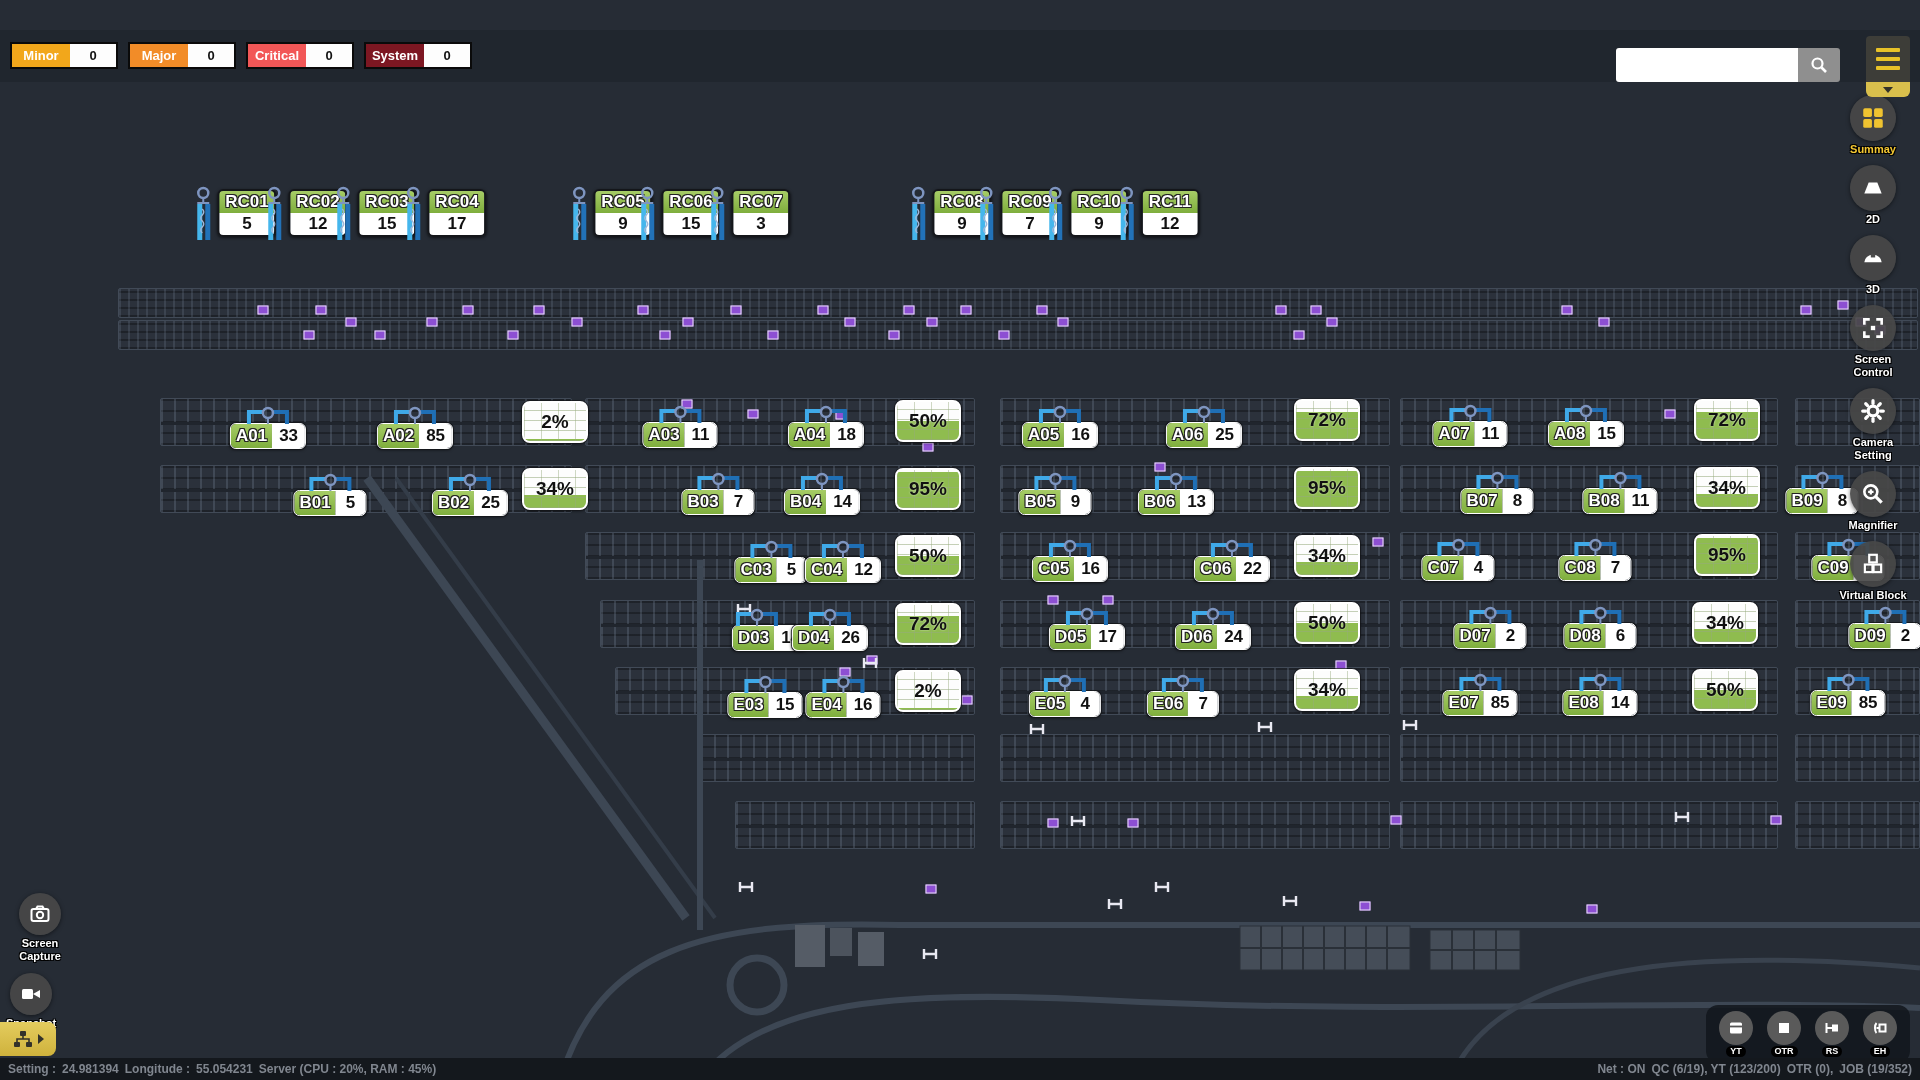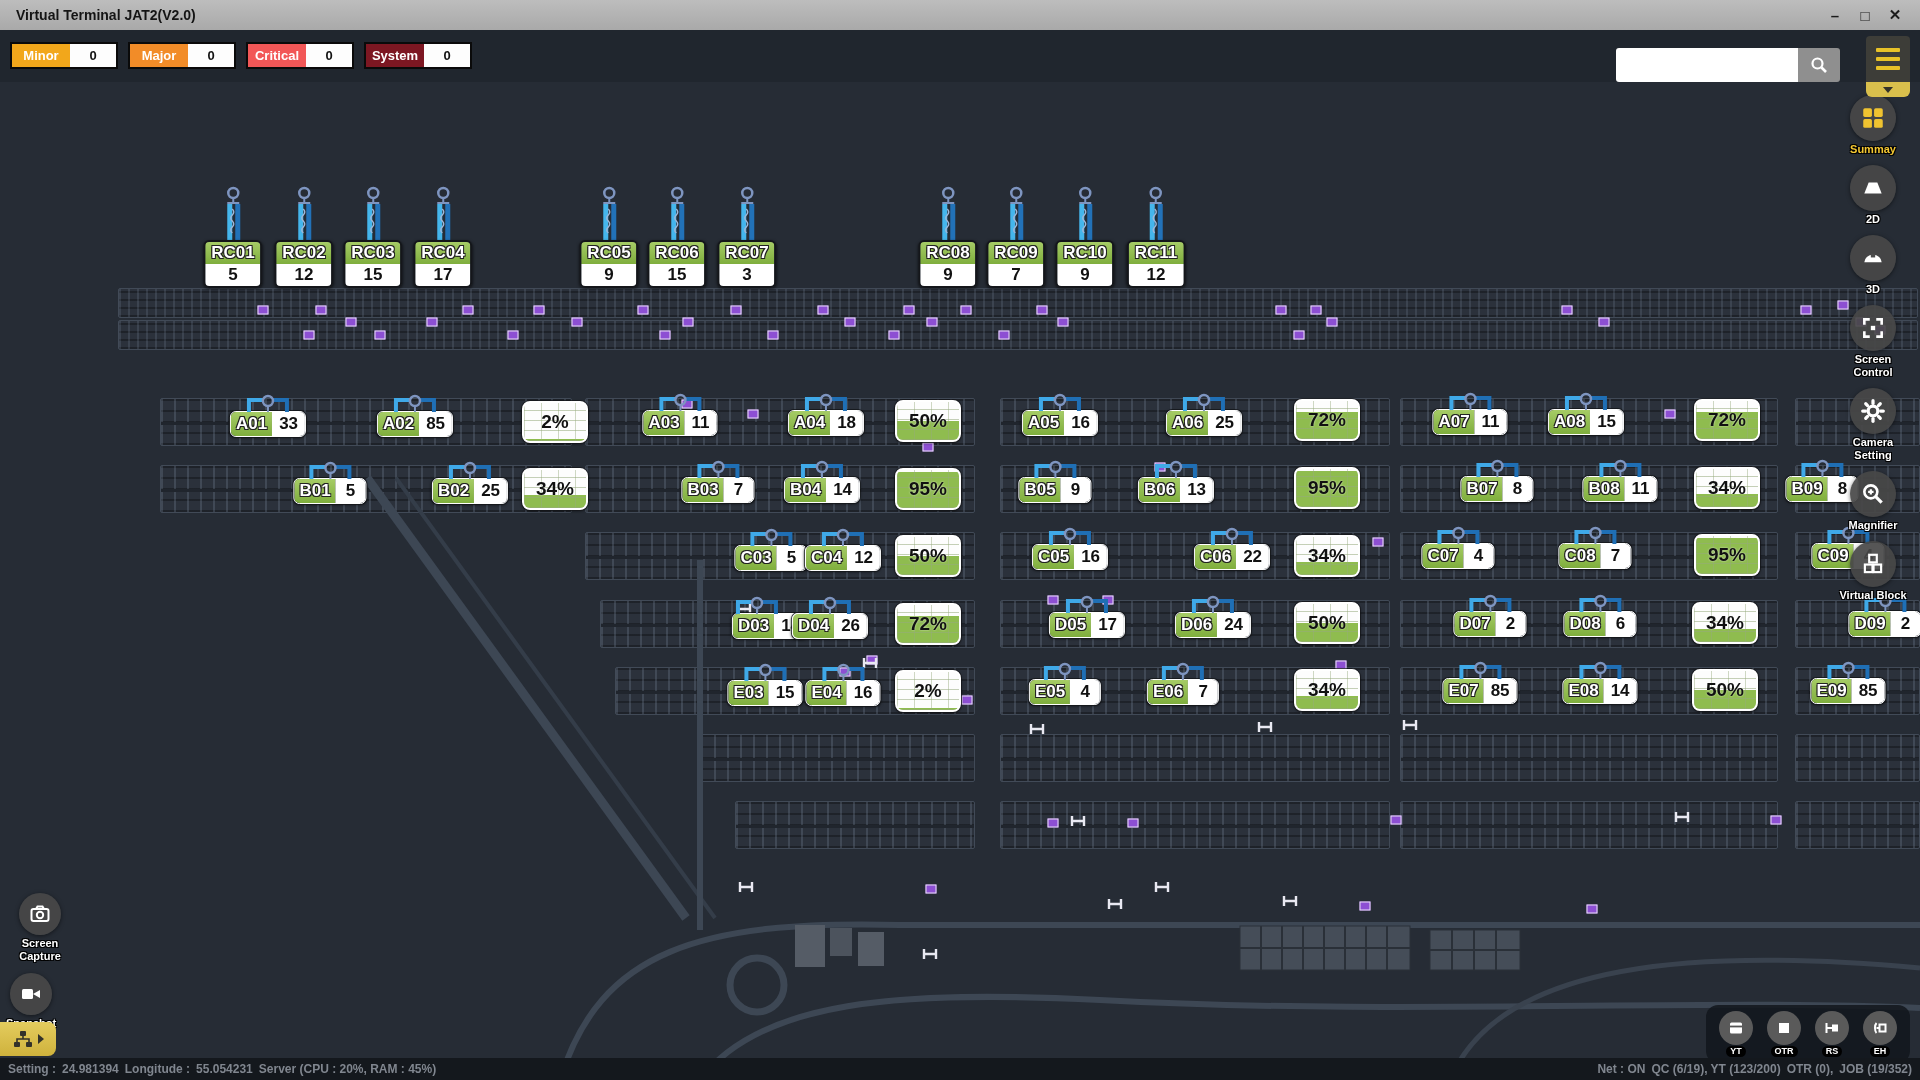--- a/index.html
+++ b/index.html
@@ -61,32 +61,32 @@
   .lane-top::after { display:none; }
   .roads { position:absolute; left:0; top:0; z-index:2; }
 
   
   .mk { position:absolute; width:11px; height:9px; background:#8d4fd3;
     border:1px solid #e9e2f5; transform:translate(-50%,-50%); z-index:4; }
   .tk { position:absolute; transform:translate(-50%,-50%); z-index:4; }
 
   
   .rc { position:absolute; top:186px; transform:translateX(-50%); z-index:6;
-    display:flex; flex-direction:column; align-items:center; }
+    display:flex; flex-direction:row; align-items:center; }
   .rc-label { display:flex; flex-direction:column; border:2px solid #14161a;
     border-radius:6px; overflow:hidden; box-shadow:0 1px 3px rgba(0,0,0,.6);
     margin-top:-2px; min-width:58px; }
   .rc-id { background:linear-gradient(#a6cc66,#7fae3d); color:#fff; font-size:17px;
     font-weight:bold; text-align:center; padding:1px 6px;
     text-shadow:-1px -1px 0 #222,1px -1px 0 #222,-1px 1px 0 #222,1px 1px 0 #222; }
   .rc-val { background:#fff; color:#111; font-size:17px; font-weight:bold;
     text-align:center; padding:1px 6px; }
 
   
-  .blk { position:absolute; transform:translate(-50%,-50%); z-index:6; }
+  .blk { position:absolute; transform:translate(-50%,-50%); z-index:6;margin-top:12px; }
   .blk-crane { position:absolute; left:50%; top:-19px; transform:translateX(-50%); }
   .blk-label { display:flex; border:1px solid #fff; border-radius:6px; overflow:hidden;
     box-shadow:0 0 0 1px rgba(20,22,26,.8),0 1px 3px rgba(0,0,0,.6); }
   .blk-id { background:linear-gradient(#a6cc66,#7fae3d); color:#fff; font-size:17px;
     font-weight:bold; padding:2px 5px;
     text-shadow:-1px -1px 0 #222,1px -1px 0 #222,-1px 1px 0 #222,1px 1px 0 #222; }
   .blk-val { background:#fff; color:#111; font-size:17px; font-weight:bold;
     padding:2px 7px; min-width:30px; text-align:center; }
 
   
@@ -1096,26 +1096,20 @@
         </div>
 
         <div class="occ" style="left: 1725px; top: 690px; --fill: 50%;">
           <div class="occ-fill"></div>
           <div class="occ-bricks"></div>
           <span class="occ-text">50%</span>
         </div>
       </div>
   </div>
 
-  <div class="titlebar">
-    <span class="title">Virtual Terminal JAT2(V2.0)</span>
-    <span class="winbtn">–</span>
-    <span class="winbtn">□</span>
-    <span class="winbtn">✕</span>
-  </div>
 
   <div class="toolbar">
     <div class="counters">
       <div class="counter">
         <span class="clabel c-minor">Minor</span>
         <span class="cval">0</span>
       </div>
       <div class="counter">
         <span class="clabel c-major">Major</span>
         <span class="cval">0</span>

